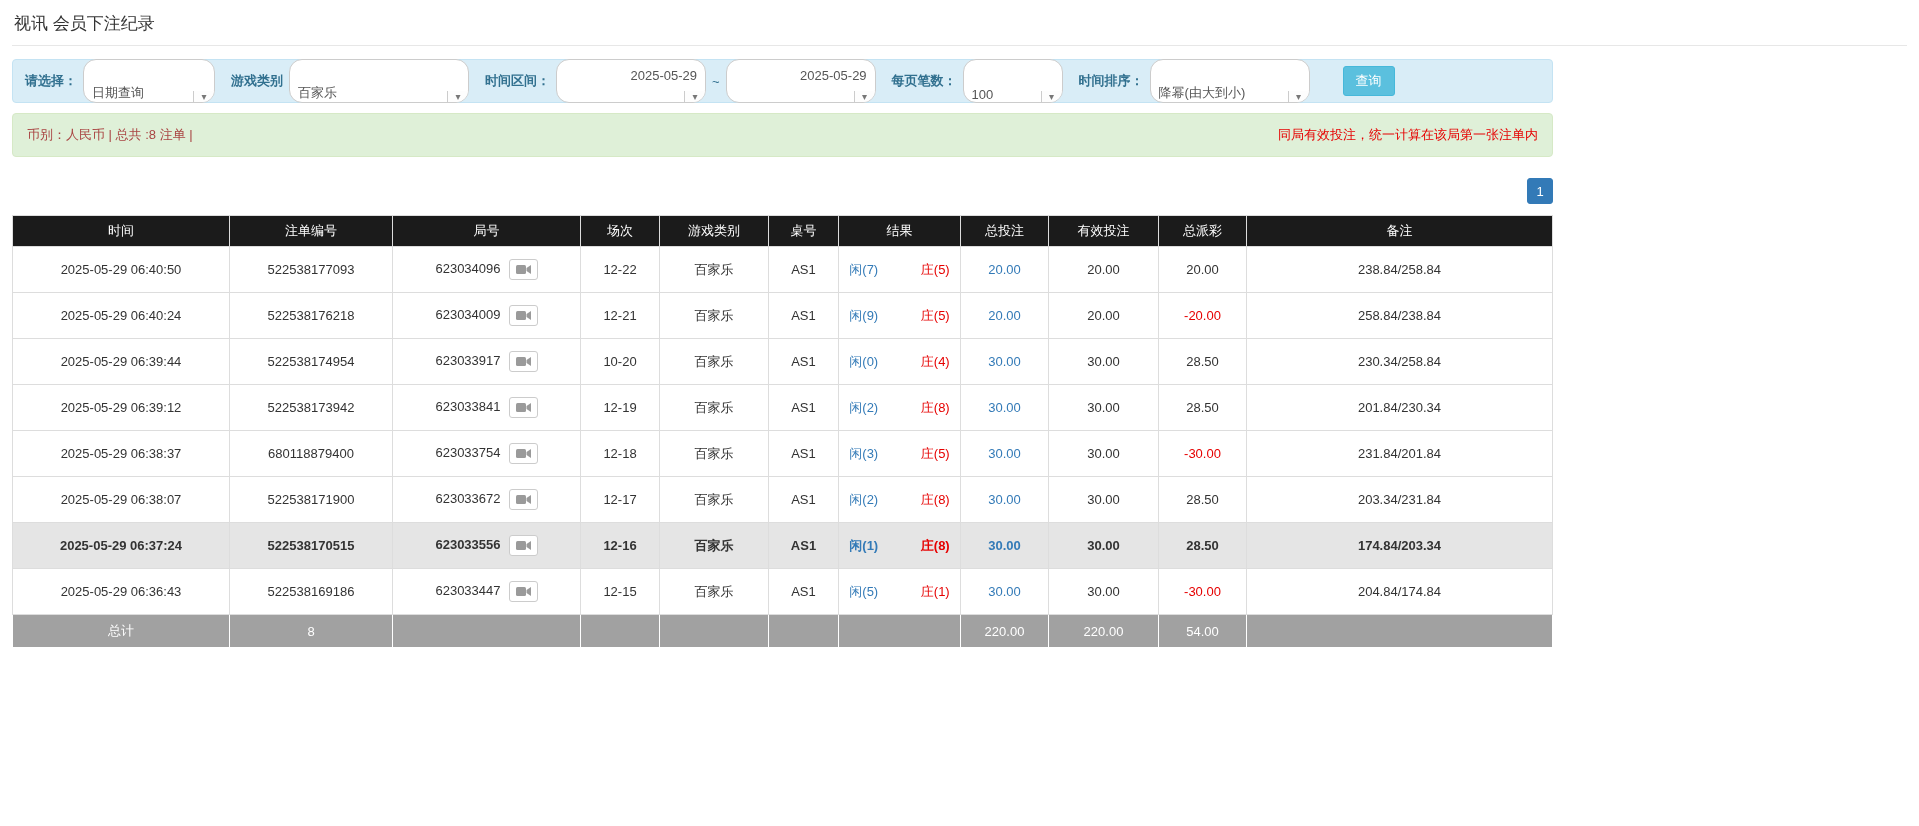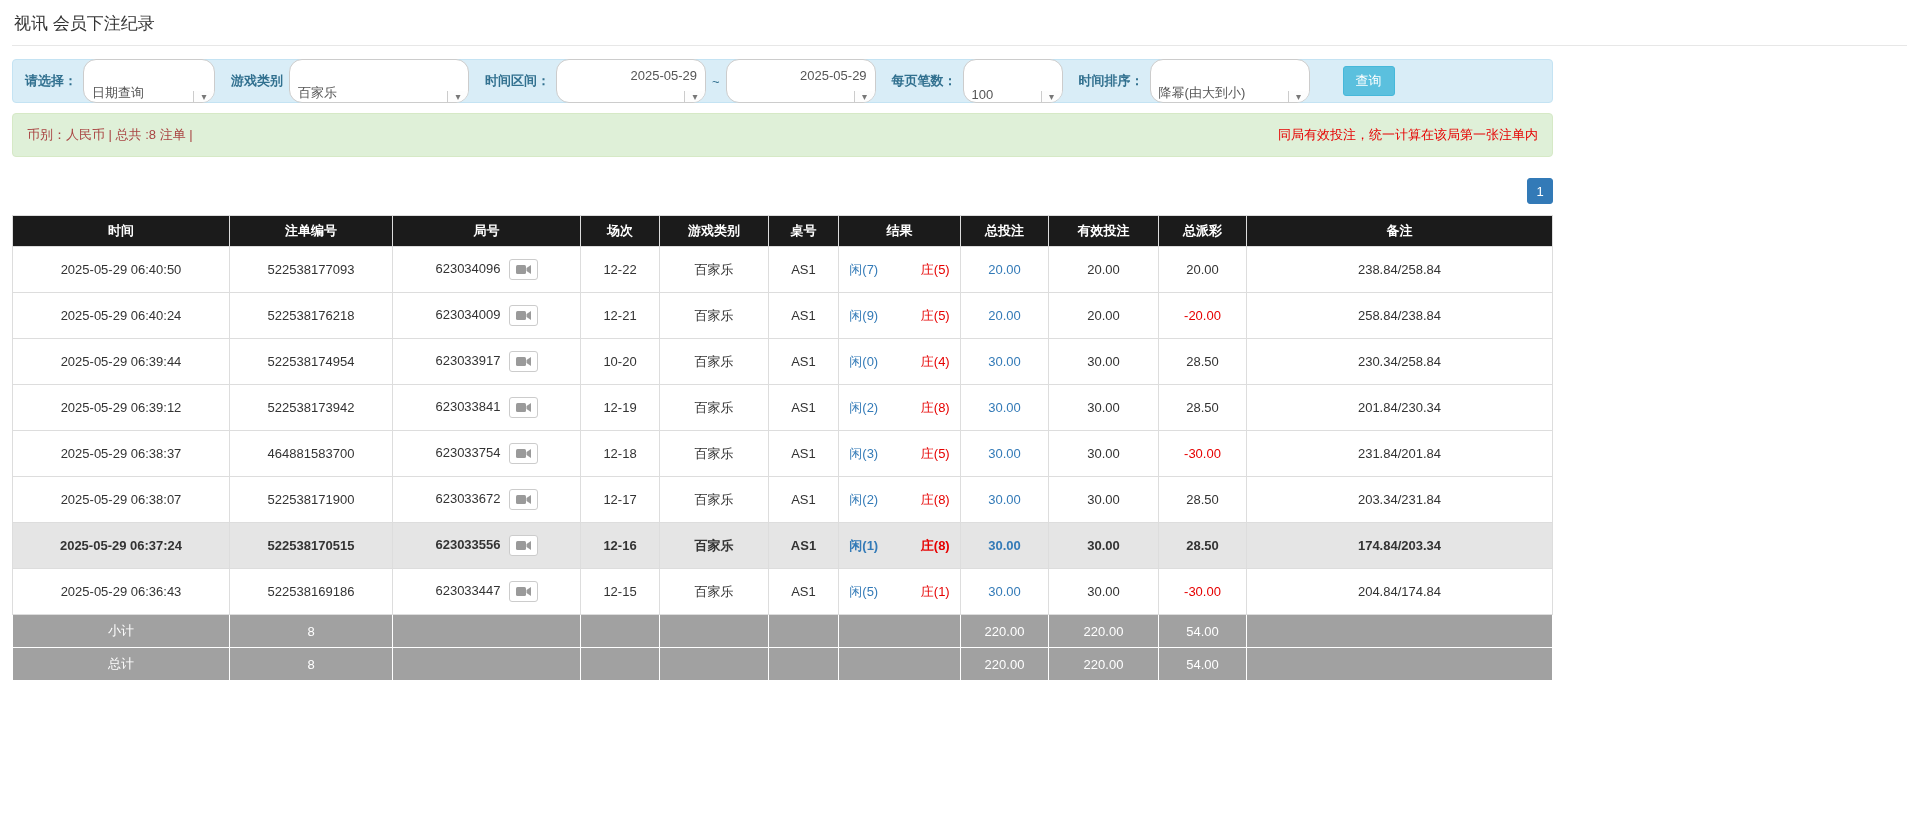--- a/index.html
+++ b/index.html
@@ -78,21 +78,21 @@
     background: #337ab7; border: 1px solid #337ab7; color: #fff;
     font-size: 13px; border-radius: 3px; cursor: pointer;
   }
 
   
   table.records {
     width: 1541px; border-collapse: collapse; table-layout: fixed;
     font-size: 13px; text-align: center;
   }
   table.records thead th {
-    background: #1b1b1b; color: #fff; font-weight: bold;
+    background: #1b1b1b; color: #fff; font-weight: normal;
     padding: 6px 4px; border: 1px solid #ddd;
   }
   table.records tbody td {
     border: 1px solid #ddd; padding: 12px 4px; background: #fff;
     height: 44px; vertical-align: middle; word-wrap: break-word;
   }
   table.records tr.row-hl td { background: #e5e5e5; font-weight: bold; }
   table.records tfoot td {
     background: #a1a1a1; color: #fff; border: 1px solid #fff;
     padding: 7px 4px; height: 30px;
@@ -268,21 +268,21 @@
           <td>百家乐</td>
           <td>AS1</td>
           <td><span class="xian">闲(2)</span> <span class="zhuang">庄(8)</span></td>
           <td><a class="bet-link">30.00</a></td>
           <td>30.00</td>
           <td><span class="">28.50</span></td>
           <td>201.84/230.34</td>
         </tr>
         <tr>
           <td>2025-05-29 06:38:37</td>
-          <td>464881583700</td>
+          <td>680118879400</td>
           <td><span>623033754</span><span class="vid-btn">
               <span style="display:inline-flex">
                 <svg width="15" height="11" viewBox="0 0 15 11">
                   <rect x="0" y="1" width="10" height="9" rx="1.5" fill="#9a9a9a"></rect>
                   <path d="M10.5 4 L15 1 L15 10 L10.5 7 Z" fill="#9a9a9a"></path>
                 </svg>
               </span>
             </span></td>
           <td>12-18</td>
           <td>百家乐</td>
@@ -349,41 +349,28 @@
           <td>AS1</td>
           <td><span class="xian">闲(5)</span> <span class="zhuang">庄(1)</span></td>
           <td><a class="bet-link">30.00</a></td>
           <td>30.00</td>
           <td><span class="neg">-30.00</span></td>
           <td>204.84/174.84</td>
         </tr>
       </tbody>
     <tfoot>
       <tr>
-        <td>小计</td>
+        <td>总计</td>
         <td>8</td>
         <td></td>
         <td></td>
         <td></td>
         <td></td>
         <td></td>
         <td>220.00</td>
         <td>220.00</td>
         <td>54.00</td>
         <td></td>
       </tr>
-      <tr>
-        <td>总计</td>
-        <td>8</td>
-        <td></td>
-        <td></td>
-        <td></td>
-        <td></td>
-        <td></td>
-        <td>220.00</td>
-        <td>220.00</td>
-        <td>54.00</td>
-        <td></td>
-      </tr>
     </tfoot>
   </table>
 
 </div>
 
 </body></html>

